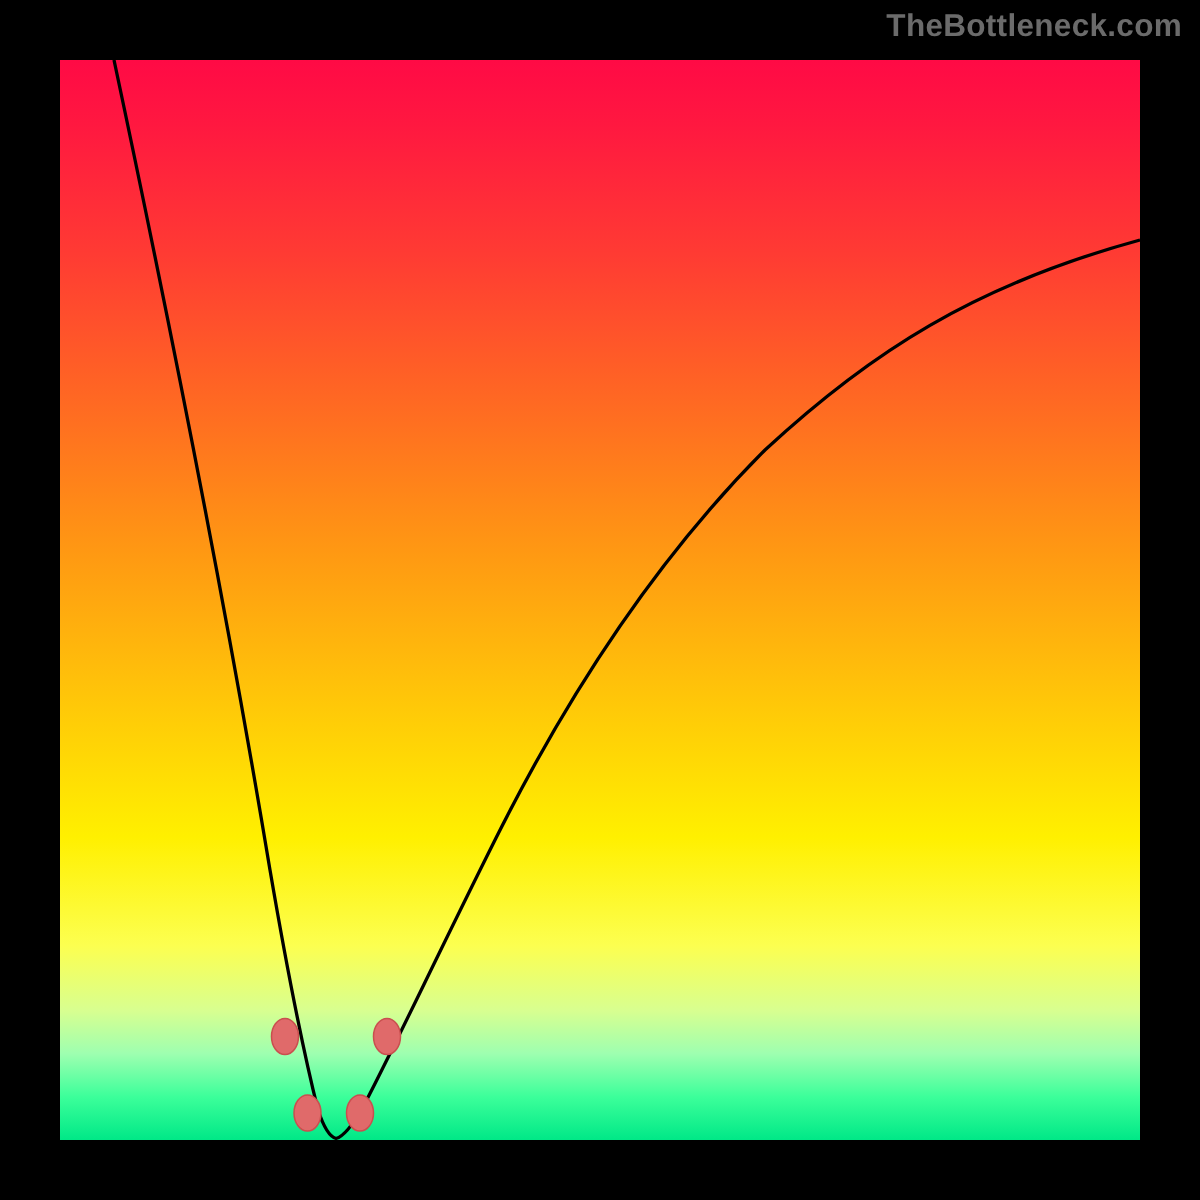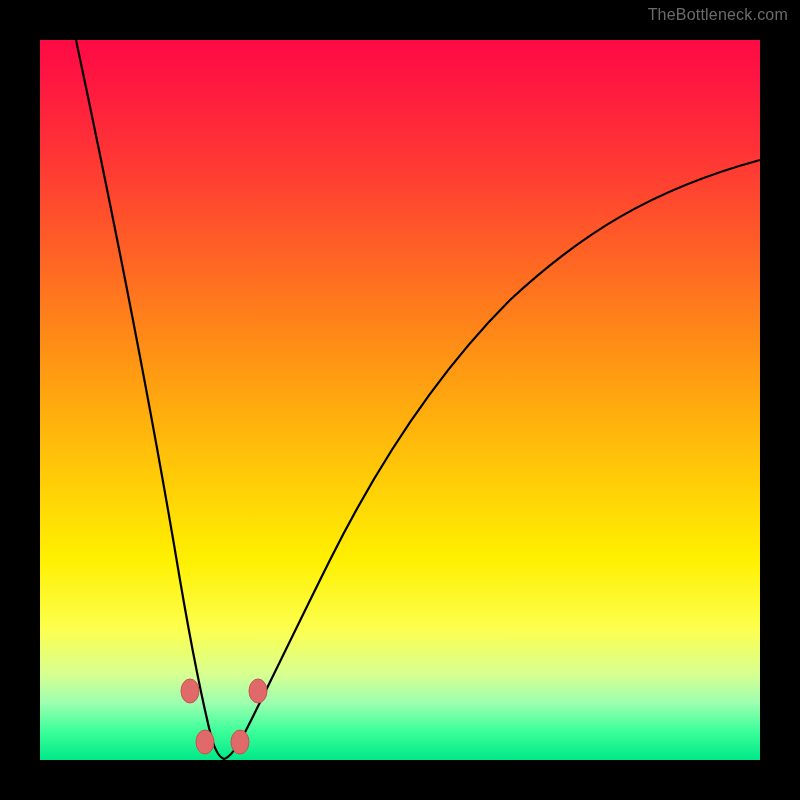--- a/index.html
+++ b/index.html
@@ -38,22 +38,22 @@
       #9effb0 92%,
       #3cff9a 96%,
       #00e887 100%
     );
   }
   .watermark {
     position: absolute;
     top: 6px;
     right: 12px;
     color: #6b6b6b;
-    font-size: 16px;
-    font-weight: 400;
+    font-size: 21px;
+    font-weight: 700;
     letter-spacing: 0.2px;
     user-select: none;
   }
   svg.curve {
     position: absolute;
     left: 0;
     top: 0;
     width: 720px;
     height: 720px;
     overflow: visible;

